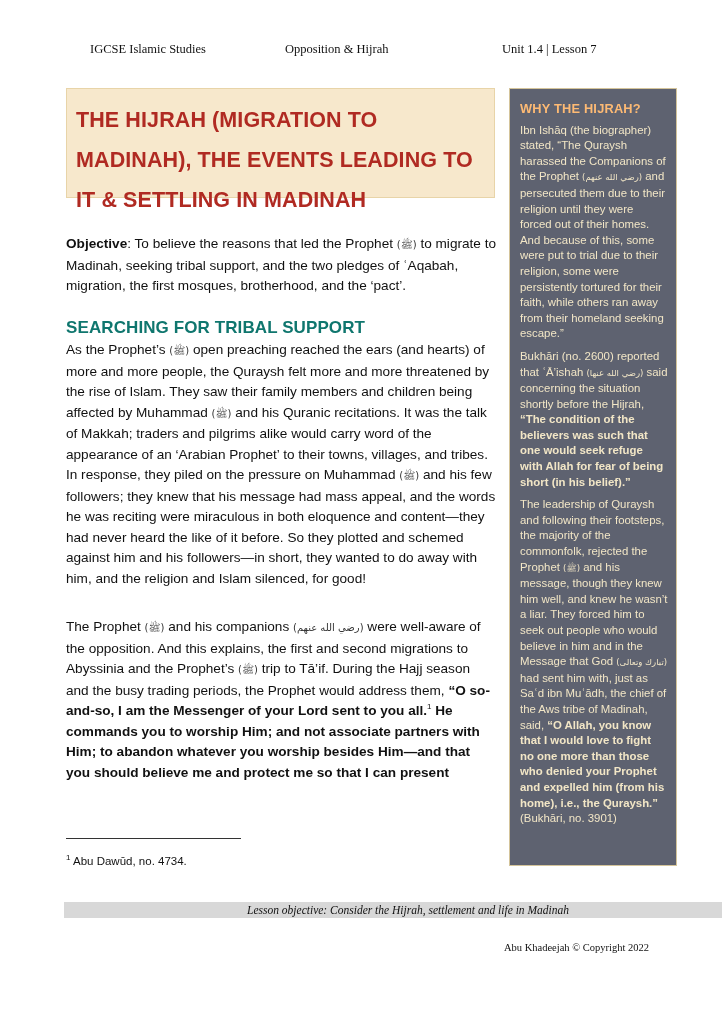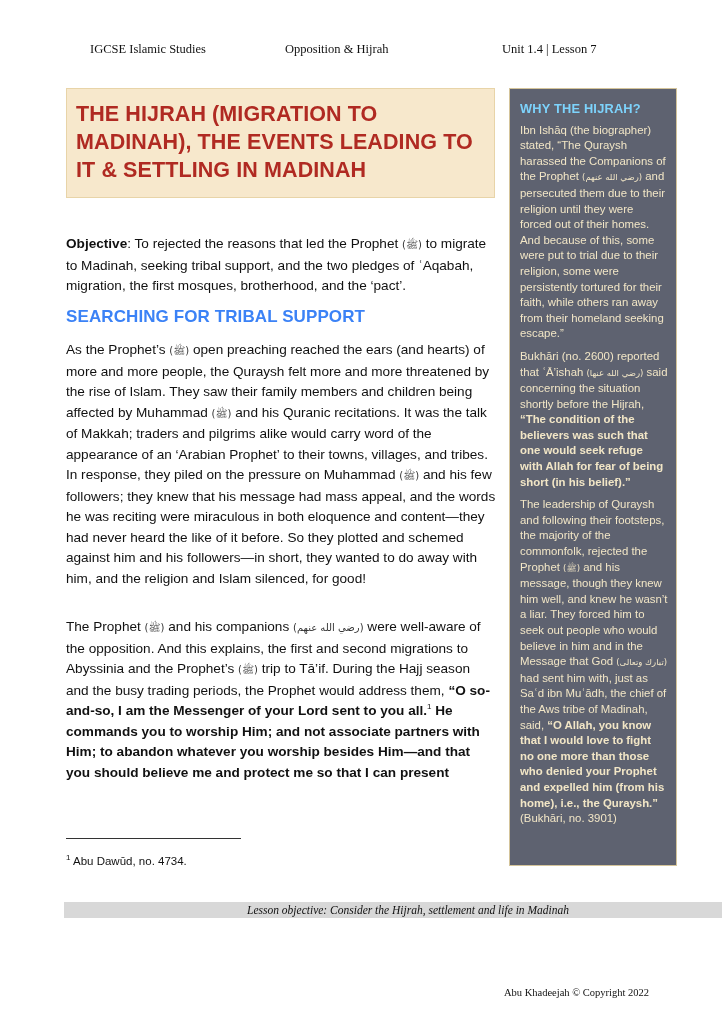--- a/index.html
+++ b/index.html
@@ -10,65 +10,65 @@
   .hdr-mid { left: 285px; text-align: center; }
   .hdr-right { left: 502px; }
 
   .title-box {
     position: absolute; left: 66px; top: 88px; width: 429px; height: 110px;
     background: #f7e8cc; border: 1px solid #e8d4a8; box-sizing: border-box;
     padding: 11px 10px 0 9px;
   }
   .title-box h1 {
     margin: 0; font-family: "Liberation Sans", "DejaVu Sans", sans-serif; font-weight: bold;
-    font-size: 21.5px; line-height: 28px; color: #b02a22; letter-spacing: 0.1px;
+    font-size: 21.5px; line-height: 40px; color: #b02a22; letter-spacing: 0.1px;
   }
 
   .main { position: absolute; left: 66px; width: 430px; font-size: 13.6px; line-height: 20.5px; color: #111; }
   .objective { top: 234px; }
-  .section-heading { position: absolute; left: 66px; top: 307px; margin: 0; font-size: 17px; font-weight: bold; letter-spacing: 0.1px; color: #3b82f6; }
+  .section-heading { position: absolute; left: 66px; top: 318px; margin: 0; font-size: 17px; font-weight: bold; letter-spacing: 0.1px; color: #0f766e; }
   .para1 { top: 340px; }
   .para2 { top: 617px; }
   .main p { margin: 0; }
   b { font-weight: bold; }
   sup { font-size: 8px; line-height: 0; vertical-align: super; }
   .hon { font-family: "DejaVu Sans", sans-serif; font-size: 10px; color: #333; }
 
   .fn-rule { position: absolute; left: 66px; top: 838px; width: 175px; height: 0; border-top: 1px solid #333; }
   .footnote { position: absolute; left: 66px; top: 855px; font-size: 11.5px; color: #111; text-align: center; }
 
   .sidebar {
     position: absolute; left: 509px; top: 88px; width: 168px; height: 778px;
     background: #5e6270; border: 1px solid #d4c49a; box-sizing: border-box;
     padding: 12px 8px 0 10px; color: #f2e6c6; font-size: 11.4px; line-height: 15.6px;
   }
-  .sidebar h2 { margin: 0 0 6px 0; font-size: 12.8px; font-weight: bold; color: #7dd3fc; letter-spacing: 0.2px; }
+  .sidebar h2 { margin: 0 0 6px 0; font-size: 12.8px; font-weight: bold; color: #fdba74; letter-spacing: 0.2px; }
   .sidebar p { margin: 0 0 7px 0; }
   .sidebar .hon { color: #f2e6c6; font-size: 8.5px; }
 
   .lesson-bar {
     position: absolute; left: 64px; top: 902px; width: 688px; height: 16px;
     background: #d8d8d8; text-align: center;
     font-family: "Liberation Serif", "DejaVu Serif", serif; font-style: italic; font-size: 11.5px; line-height: 16px; color: #111;
   }
-  .copyright { position: absolute; left: 504px; top: 987px; font-family: "Liberation Serif", "DejaVu Serif", serif; font-size: 10.5px; color: #111; }
+  .copyright { position: absolute; left: 504px; top: 942px; font-family: "Liberation Serif", "DejaVu Serif", serif; font-size: 10.5px; color: #111; }
 </style>
 </head>
 <body>
 
 <div class="hdr hdr-left">IGCSE Islamic Studies</div>
 <div class="hdr hdr-mid">Opposition &amp; Hijrah</div>
 <div class="hdr hdr-right">Unit 1.4 | Lesson 7</div>
 
 <div class="title-box">
   <h1>THE HIJRAH (MIGRATION TO MADINAH), THE EVENTS LEADING TO IT &amp; SETTLING IN MADINAH</h1>
 </div>
 
 <div class="main objective">
-  <p><b>Objective</b><span>: To rejected the reasons that led the Prophet </span><span class="hon">(ﷺ)</span><span> to migrate to Madinah, seeking tribal support, and the two pledges of ʿAqabah, migration, the first mosques, brotherhood, and the ‘pact’.</span></p>
+  <p><b>Objective</b><span>: To believe the reasons that led the Prophet </span><span class="hon">(ﷺ)</span><span> to migrate to Madinah, seeking tribal support, and the two pledges of ʿAqabah, migration, the first mosques, brotherhood, and the ‘pact’.</span></p>
 </div>
 
 <h3 class="section-heading">SEARCHING FOR TRIBAL SUPPORT</h3>
 
 <div class="main para1">
   <p><span>As the Prophet’s </span><span class="hon">(ﷺ)</span><span> open preaching reached the ears (and hearts) of more and more people, the Quraysh felt more and more threatened by the rise of Islam. They saw their family members and children being affected by Muhammad </span><span class="hon">(ﷺ)</span><span> and his Quranic recitations. It was the talk of Makkah; traders and pilgrims alike would carry word of the appearance of an ‘Arabian Prophet’ to their towns, villages, and tribes. In response, they piled on the pressure on Muhammad </span><span class="hon">(ﷺ)</span><span> and his few followers; they knew that his message had mass appeal, and the words he was reciting were miraculous in both eloquence and content—they had never heard the like of it before. So they plotted and schemed against him and his followers—in short, they wanted to do away with him, and the religion and Islam silenced, for good!</span></p>
 </div>
 
 <div class="main para2">
   <p><span>The Prophet </span><span class="hon">(ﷺ)</span><span> and his companions </span><span class="hon">(رضي الله عنهم)</span><span> were well-aware of the opposition. And this explains, the first and second migrations to Abyssinia and the Prophet’s </span><span class="hon">(ﷺ)</span><span> trip to Tā’if. During the Hajj season and the busy trading periods, the Prophet would address them, </span><b>“O so-and-so, I am the Messenger of your Lord sent to you all.</b><sup>1</sup><b> He commands you to worship Him; and not associate partners with Him; to abandon whatever you worship besides Him—and that you should believe me and protect me so that I can present</b></p>

